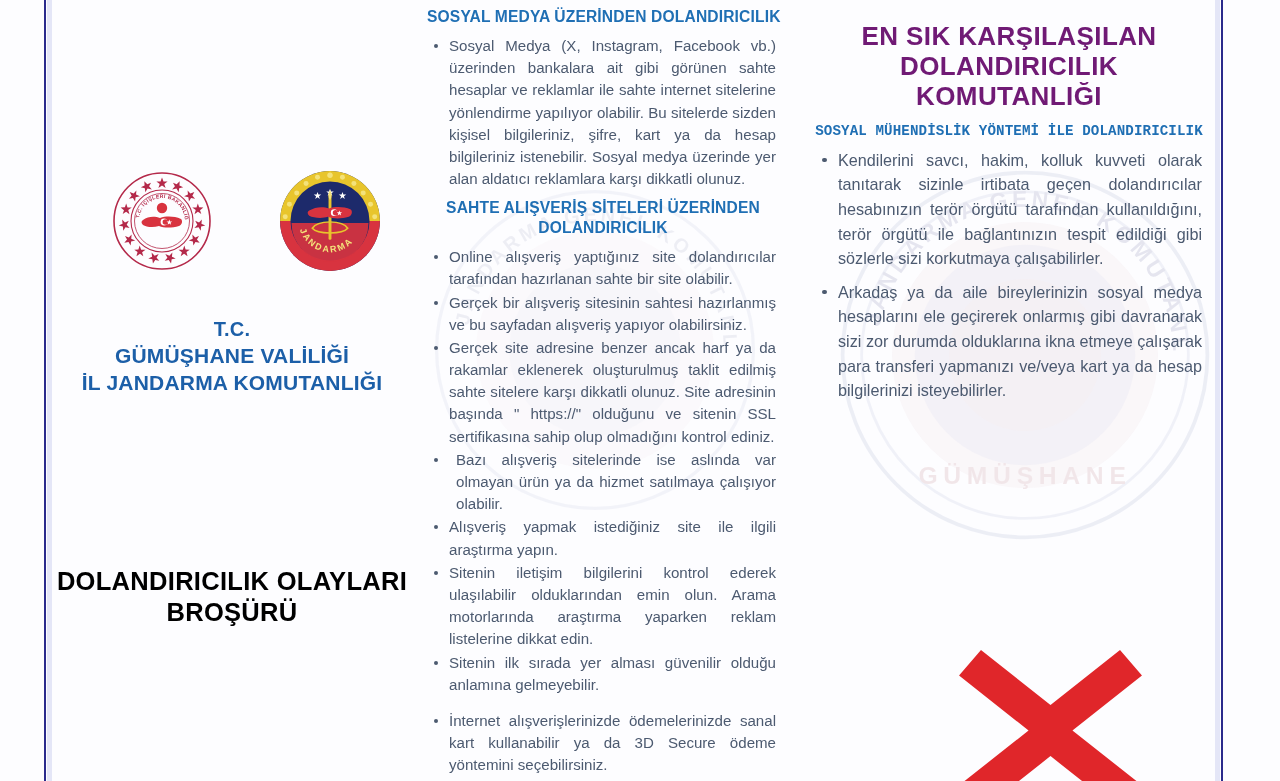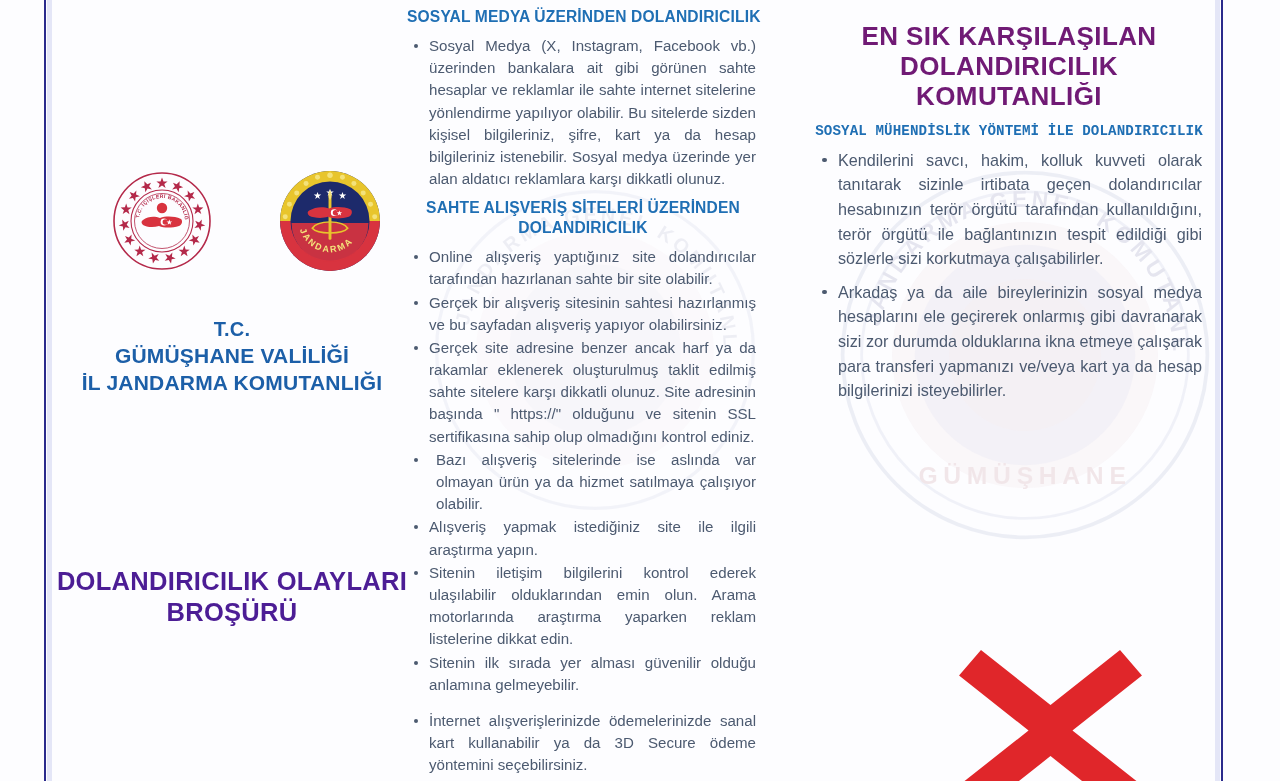--- a/index.html
+++ b/index.html
@@ -69,21 +69,21 @@
     inset: 0;
     z-index: 2;
   }
 
   .col {
     position: absolute;
     top: 0;
     height: 781px;
   }
   .col-left   { left: 52px;  width: 360px; }
-  .col-mid    { left: 396px; width: 372px; }
+  .col-mid    { left: 416px; width: 372px; }
   .col-right  { left: 800px; width: 418px; }
 
   
   .logos {
     position: absolute;
     top: 168px;
     left: 60px;
     width: 270px;
     height: 105px;
     display: flex;
@@ -107,21 +107,21 @@
   .org-title .l1 { font-size: 20px; display:block; }
   .org-title .l2 { font-size: 21px; display:block; }
   .org-title .l3 { font-size: 21px; display:block; }
 
   .brochure-title {
     position: absolute;
     top: 566px;
     left: -4px;
     width: 368px;
     text-align: center;
-    color: #4c1d95;
+    color: #000000;
     font-weight: bold;
     font-size: 25.5px;
     line-height: 1.22;
     letter-spacing: .3px;
   }
 
   
   .mid-h {
     color: #1f6fb4;
     font-weight: bold;

